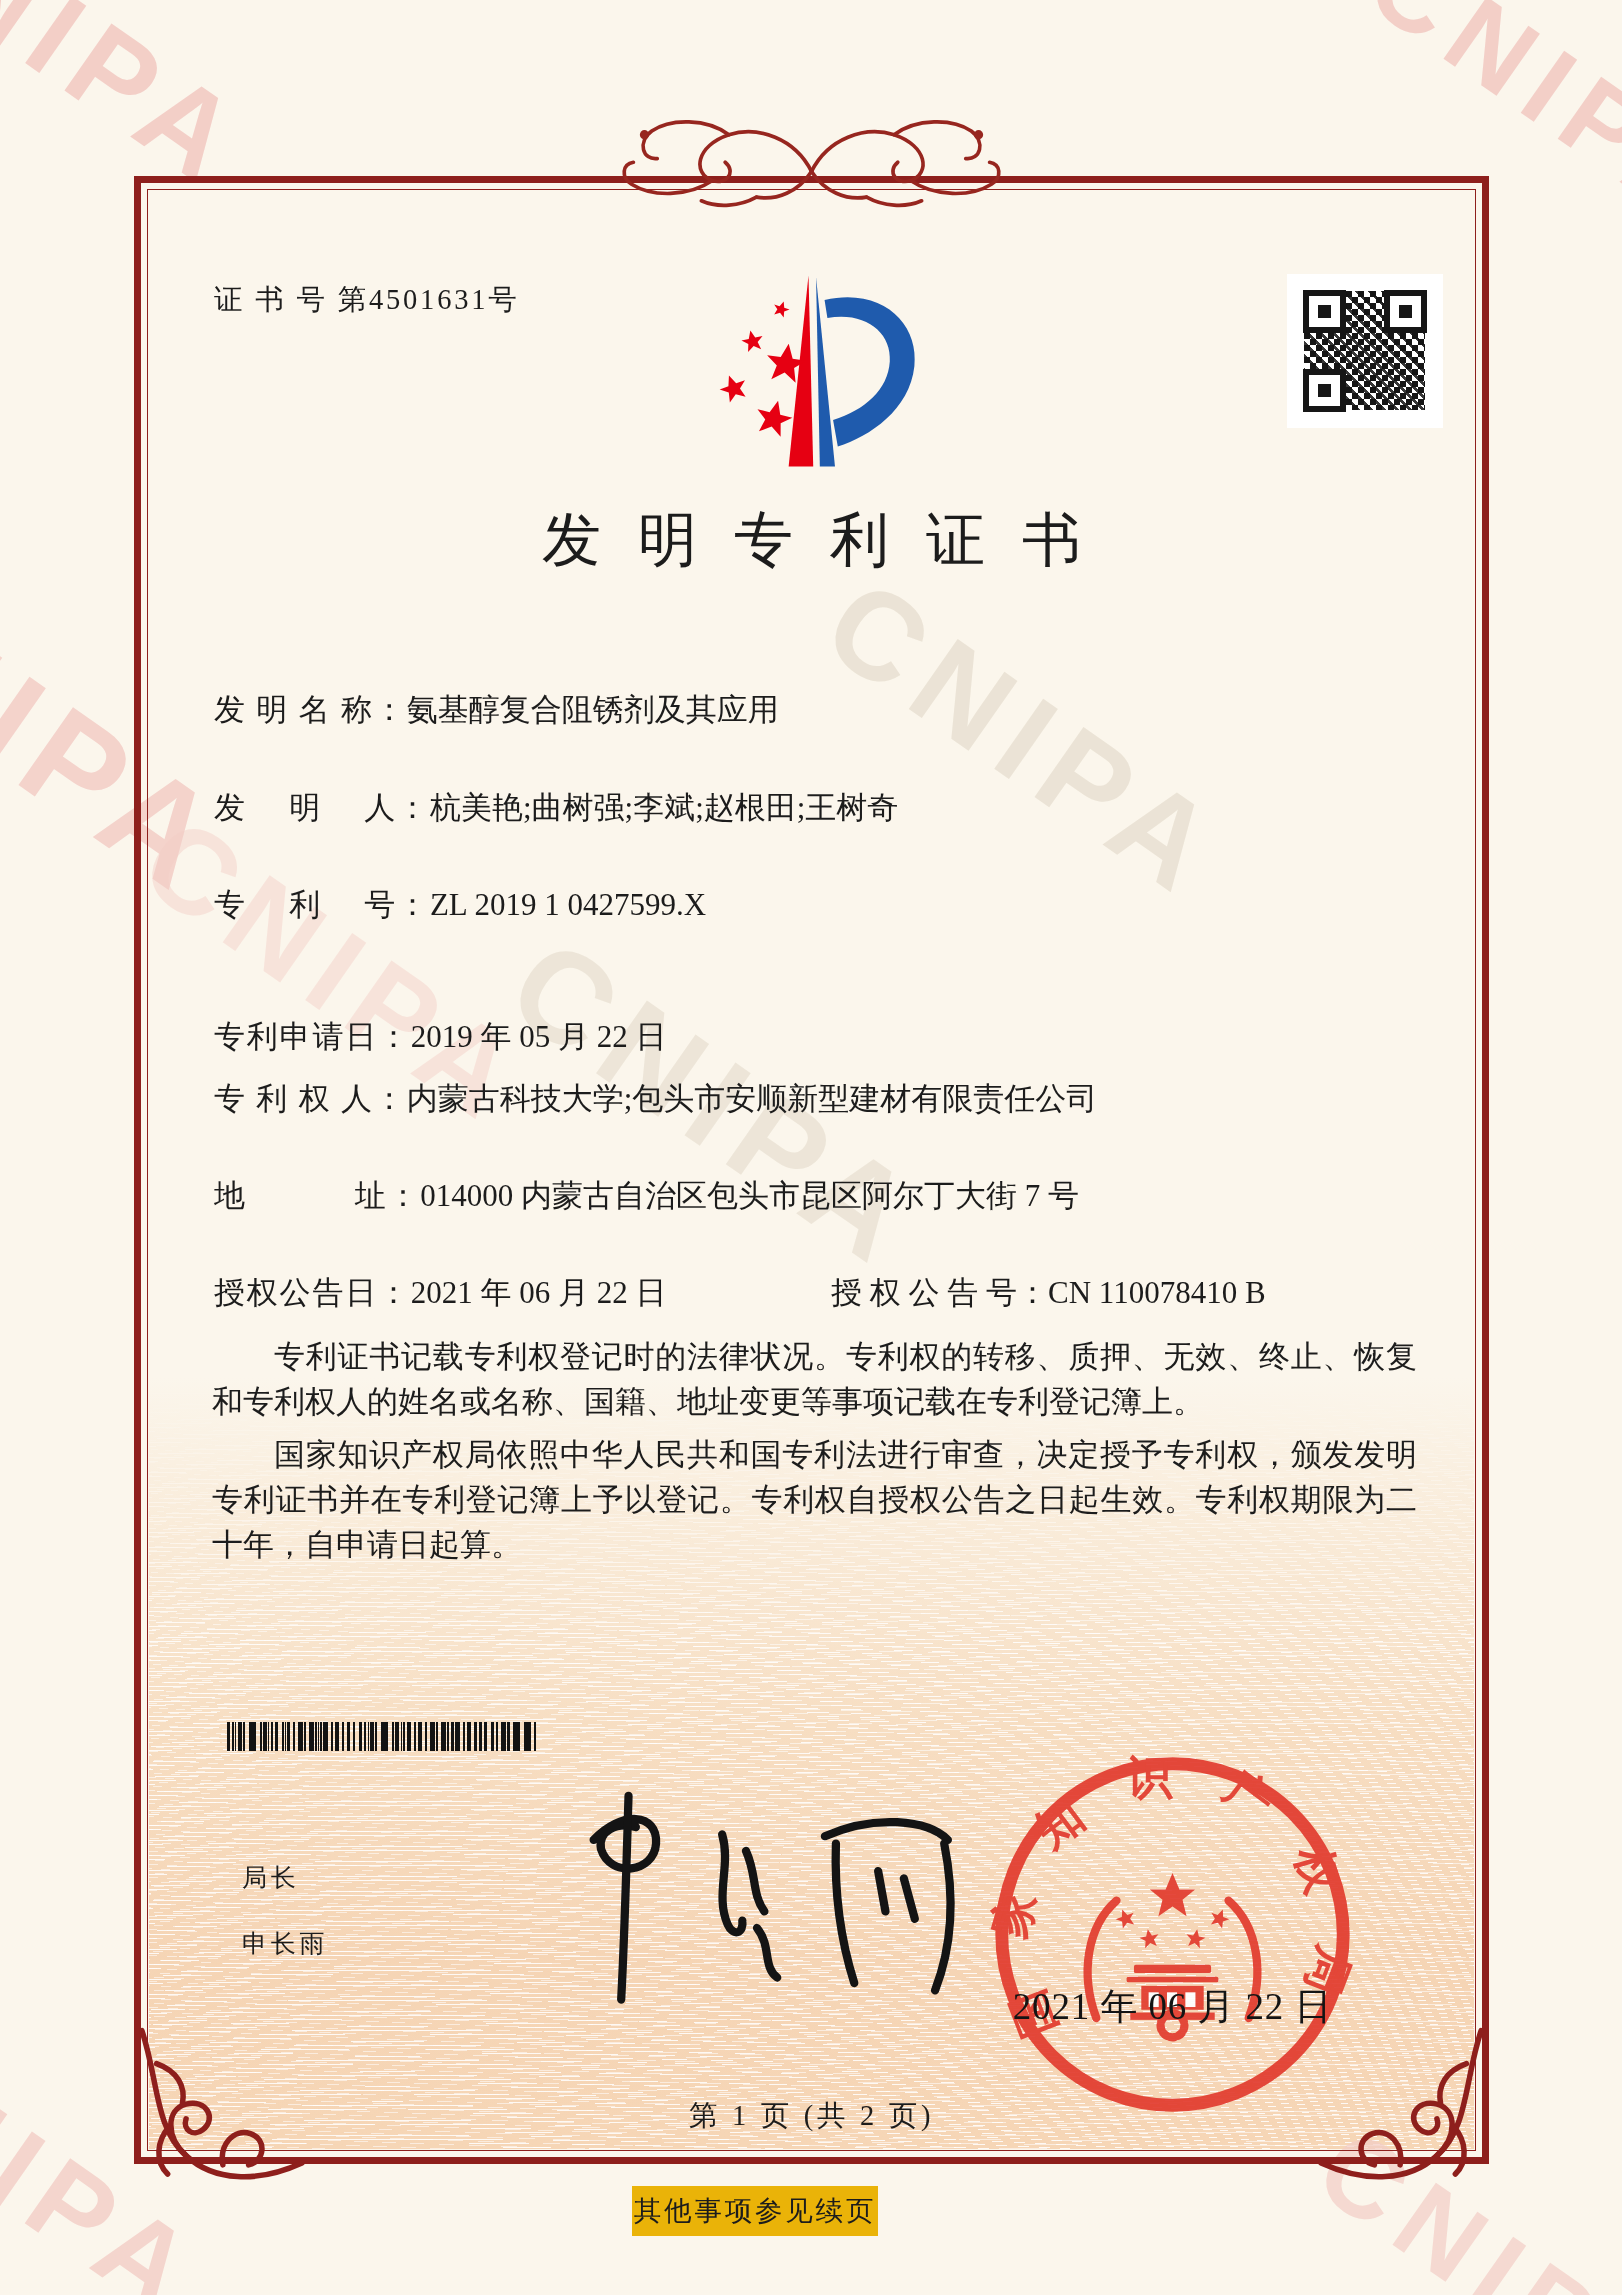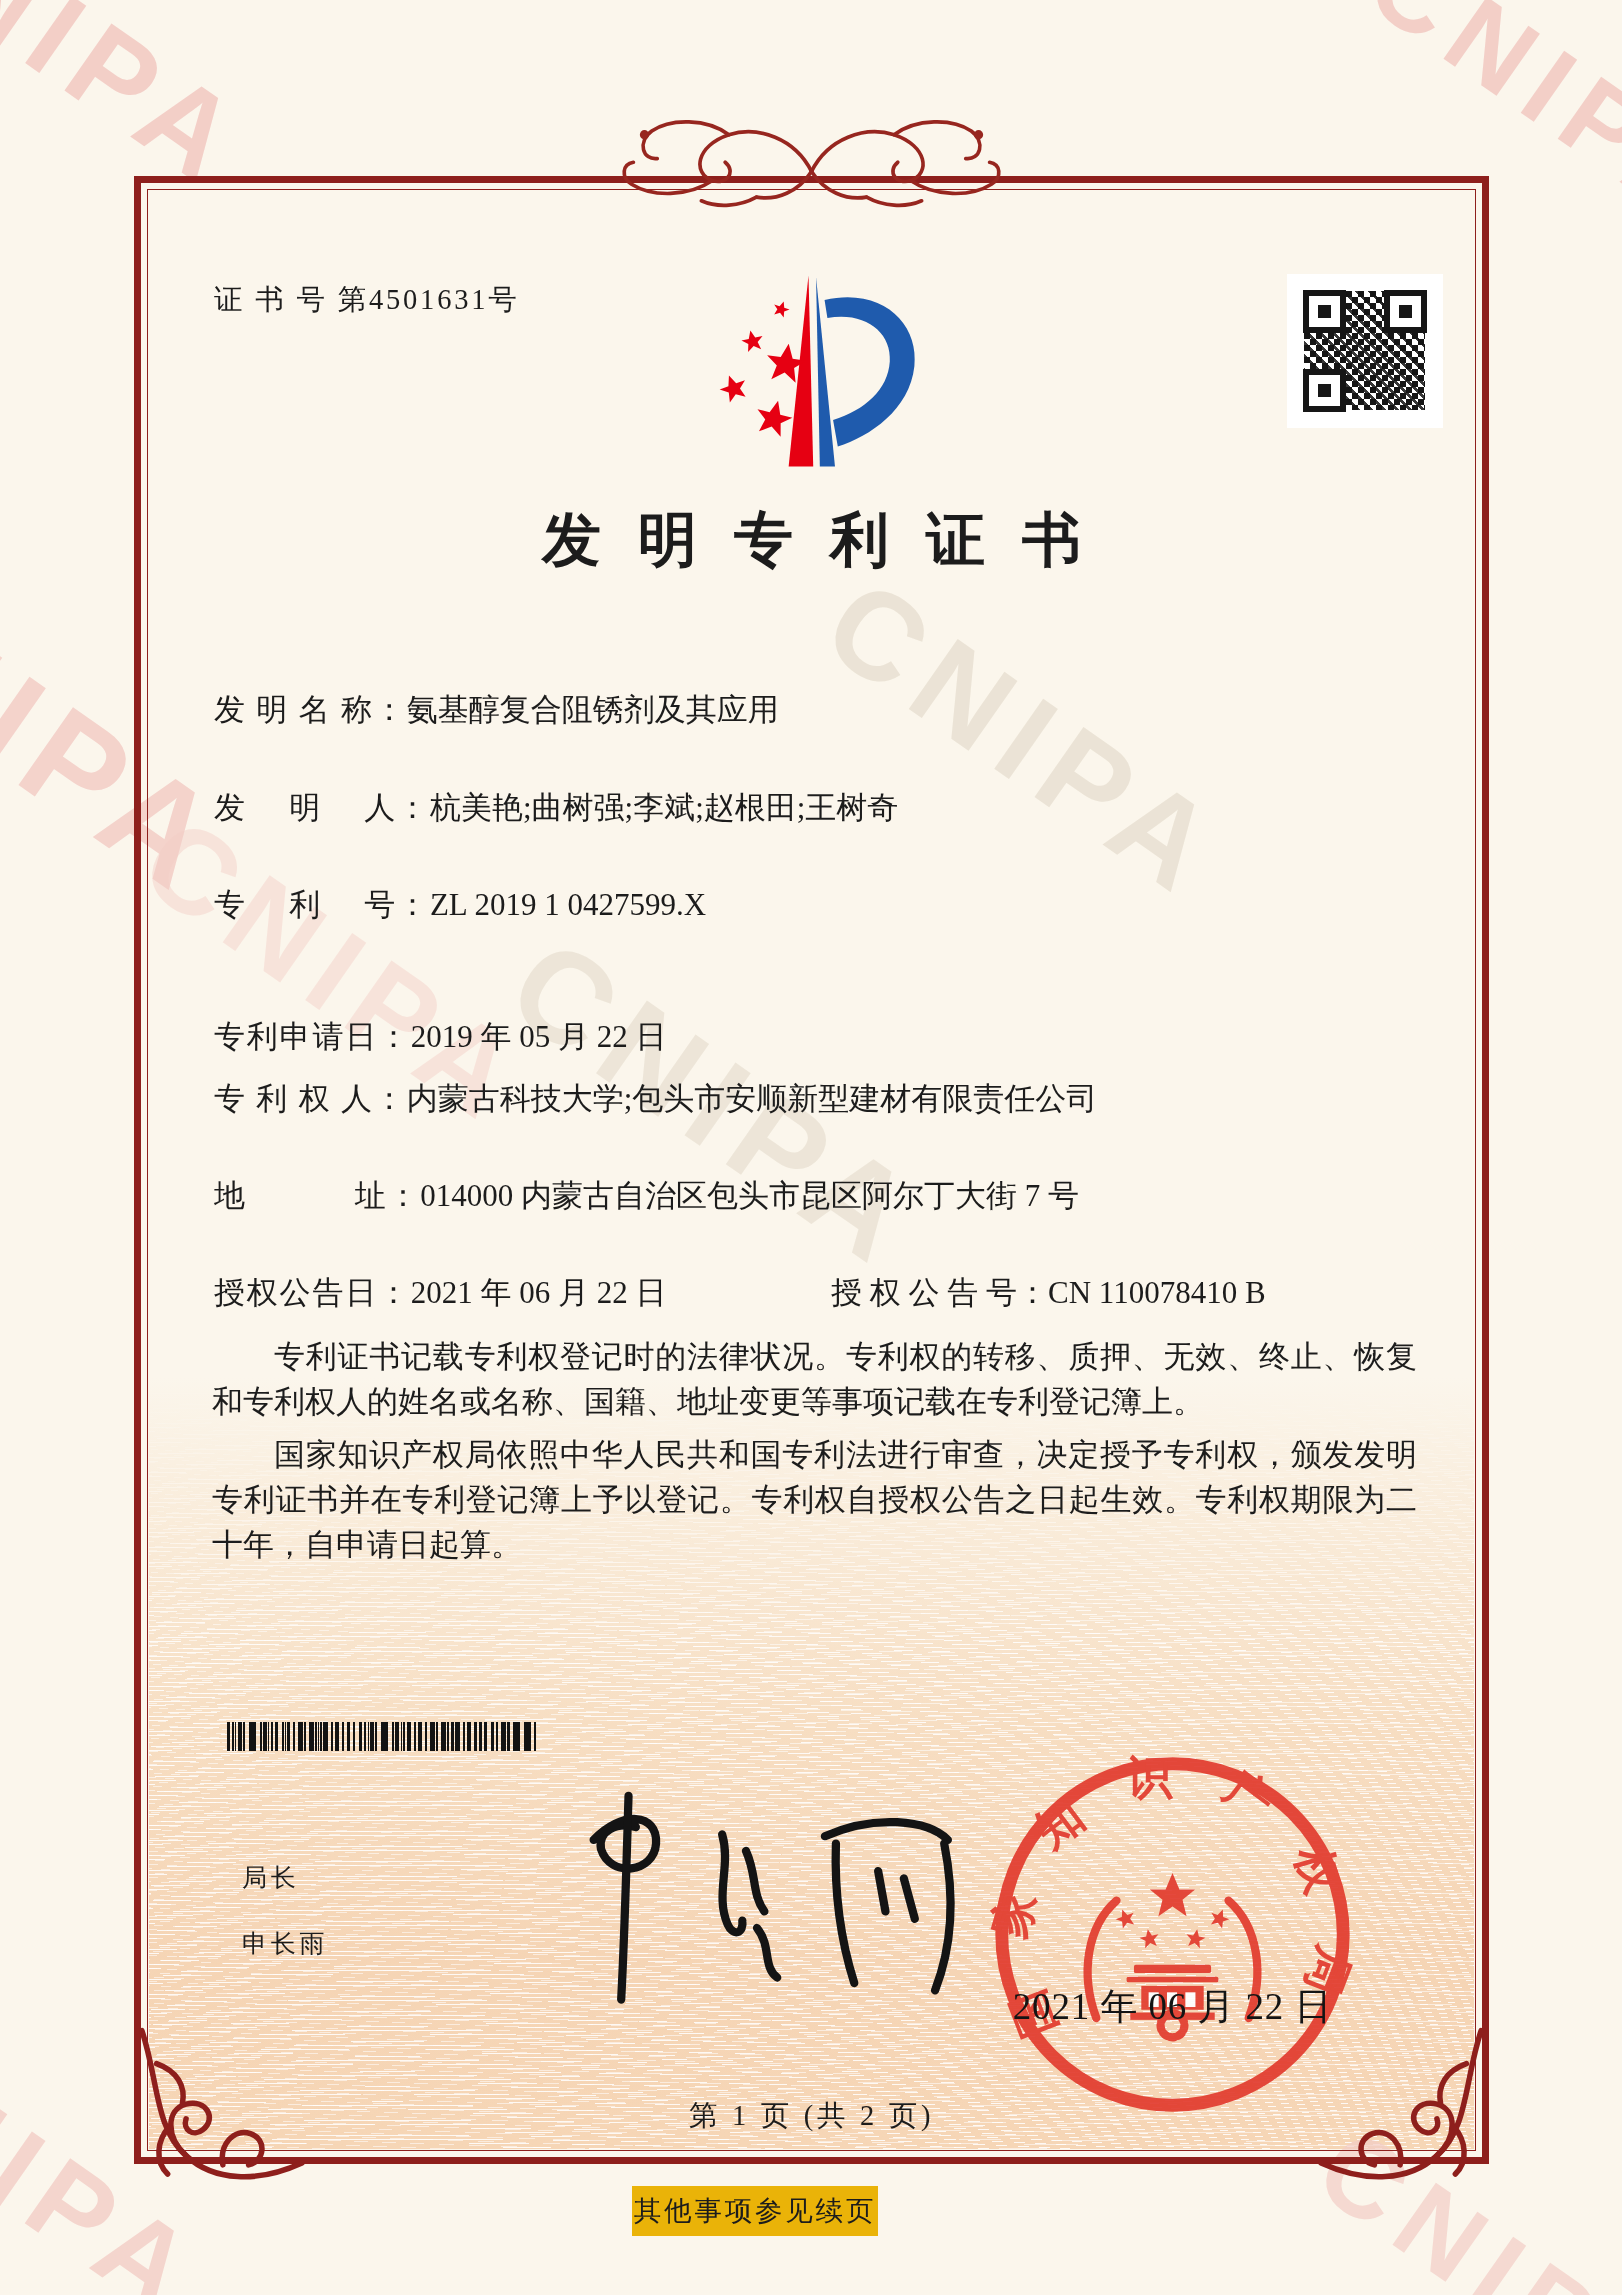--- a/index.html
+++ b/index.html
@@ -47,21 +47,21 @@
   .qr-m{position:absolute;left:17.4px;top:17.4px;width:121px;height:119px;
     background:
       repeating-linear-gradient(45deg, rgba(20,20,20,.85) 0 2.8px, transparent 2.8px 9.2px),
       repeating-conic-gradient(#161616 0 25%, transparent 0 50%);
     background-size:auto,12px 12px;}
   .finder{position:absolute;width:31px;height:31px;border:6.4px solid #161616;background:#fff;box-sizing:content-box;}
   .finder::after{content:"";position:absolute;left:9.2px;top:9.2px;width:13px;height:13px;background:#161616;}
   .f-tl{left:-1.8px;top:-1.8px;} .f-tr{right:-1.8px;top:-1.8px;} .f-bl{left:-1.8px;bottom:-1.8px;}
   .title{
     position:absolute;left:134px;top:501px;width:1355px;text-align:center;
-    font-size:59px;font-weight:700;letter-spacing:37px;text-indent:37px;
+    font-size:59px;font-weight:400;letter-spacing:37px;text-indent:37px;
   }
   
   .row{position:absolute;left:214px;font-size:31px;white-space:nowrap;}
   .row .lbl{letter-spacing:1.8px;}
   .r0{top:689px;text-align:right;} .r1{top:787px;} .r2{top:884px;text-align:right;} .r3{top:1016px;text-align:center;}
   .r4{top:1078px;} .r5{top:1175px;} .r6{top:1272px;}
   .row-grant{position:absolute;left:831px;top:1272px;font-size:31px;white-space:nowrap;}
   
   .paras{position:absolute;left:212px;top:1334px;width:1205px;
     font-size:31px;line-height:45px;text-align:justify;}

